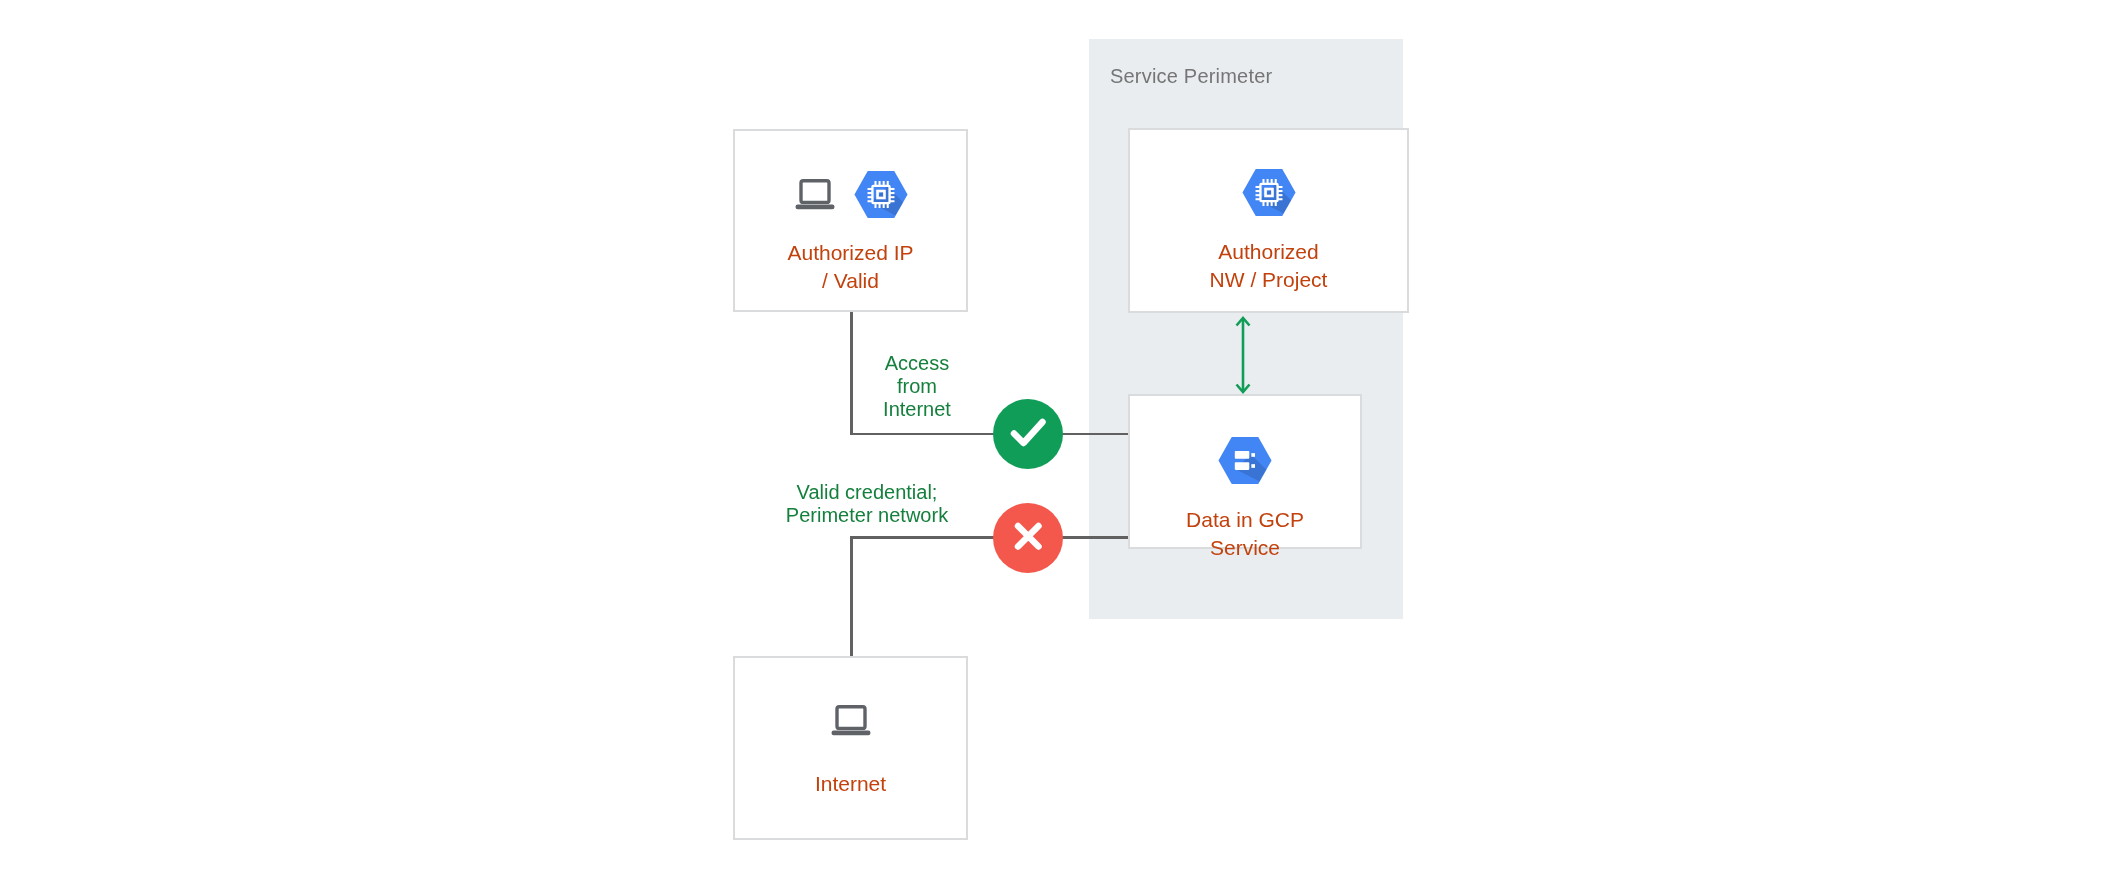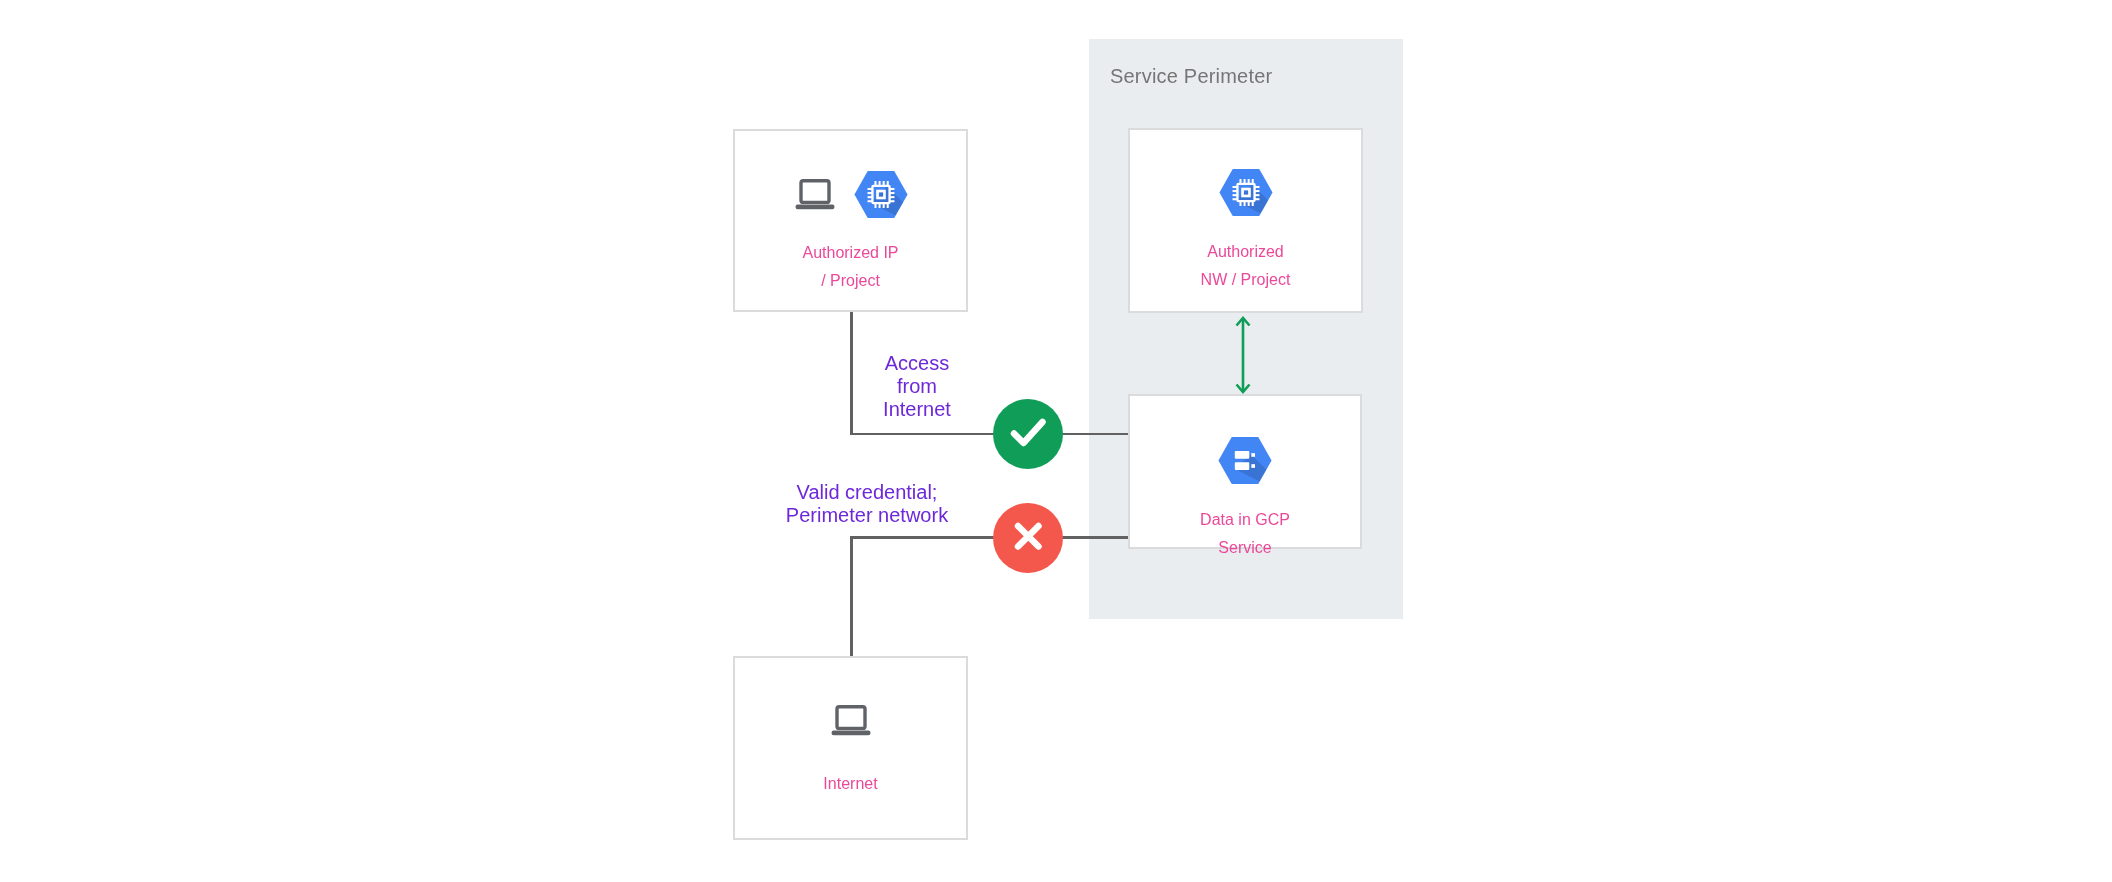--- a/index.html
+++ b/index.html
@@ -22,36 +22,36 @@
     font-size: 20px; line-height: 26px; color: #757575;
     letter-spacing: 0.2px;
   }
 
   
   .node {
     position: absolute; background: #ffffff;
     border: 2px solid #d9dbdd;
   }
   .node-ip       { left: 733px;  top: 129px; width: 235px; height: 183px; }
-  .node-nw       { left: 1128px; top: 128px; width: 235px; height: 185px; }
+  .node-nw       { left: 1128px; top: 128px; width: 281px; height: 185px; }
   .node-data     { left: 1128px; top: 394px; width: 234px; height: 155px; }
   .node-internet { left: 733px;  top: 656px; width: 235px; height: 184px; }
 
   .icon-row {
     position: absolute; left: 0; right: 0;
     display: flex; align-items: center; justify-content: center; gap: 15px;
   }
   .node-ip .icon-row       { top: 38px; height: 54px; }
   .node-nw .icon-row       { top: 37px; height: 54px; }
   .node-data .icon-row     { top: 39px; height: 54px; }
   .node-internet .icon-row { top: 46px; height: 36px; }
 
   .node-label {
     position: absolute; left: 0; right: 0; text-align: center;
-    font-size: 16px; line-height: 28px; color: #ec4899;
+    font-size: 21px; line-height: 28px; color: #c2410c;
   }
   .node-ip .node-label       { top: 108px; }
   .node-nw .node-label       { top: 108px; }
   .node-data .node-label     { top: 110px; }
   .node-internet .node-label { top: 112px; }
 
   
   .line { position: absolute; background: #616161; }
   .line-v1 { left: 850px; top: 311px;   width: 2.5px; height: 124px; }
   .line-h1 { left: 850px; top: 432.5px; width: 278px; height: 2.5px; }
@@ -62,21 +62,21 @@
   .badge {
     position: absolute; width: 70px; height: 70px; border-radius: 50%;
     display: flex; align-items: center; justify-content: center;
   }
   .badge-allowed { left: 993px; top: 399px; background: #0f9d58; }
   .badge-denied  { left: 993px; top: 503px; background: #f4574b; }
 
   
   .edge-label {
     position: absolute; text-align: center;
-    font-size: 20px; line-height: 23px; color: #6d28d9;
+    font-size: 20px; line-height: 23px; color: #15803d;
   }
   .label-access     { left: 849px; top: 352px; width: 136px; }
   .label-credential { left: 772px; top: 481px; width: 190px; }
 
   .arrow-bidi { position: absolute; left: 1233px; top: 314px; }
 </style>
 </head>
 <body>
 
 <div class="stage">
@@ -125,21 +125,21 @@
               <rect x="35.2" y="25.6" width="5" height="2"></rect>
               <rect x="35.2" y="29.6" width="5" height="2"></rect>
           </g>
           <rect x="18.6" y="15.6" width="16.8" height="16.8" rx="1" fill="none" stroke="#ffffff" stroke-width="2.3"></rect>
           <rect x="23.6" y="20.6" width="6.8" height="6.8" fill="none" stroke="#ffffff" stroke-width="2.6"></rect>
         </svg>
       </span>
     </div>
     <div class="node-label">
       <div>Authorized IP</div>
-      <div>/ Project</div>
+      <div>/ Valid</div>
     </div>
   </div>
 
   <div class="node node-nw">
     <div class="icon-row">
       <span>
         <svg width="56" height="49" viewBox="0 0 54 48">
           <defs>
               <clipPath id="hexclip-b">
                 <polygon points="14,1 40,1 53,24 40,47 14,47 1,24"></polygon>

